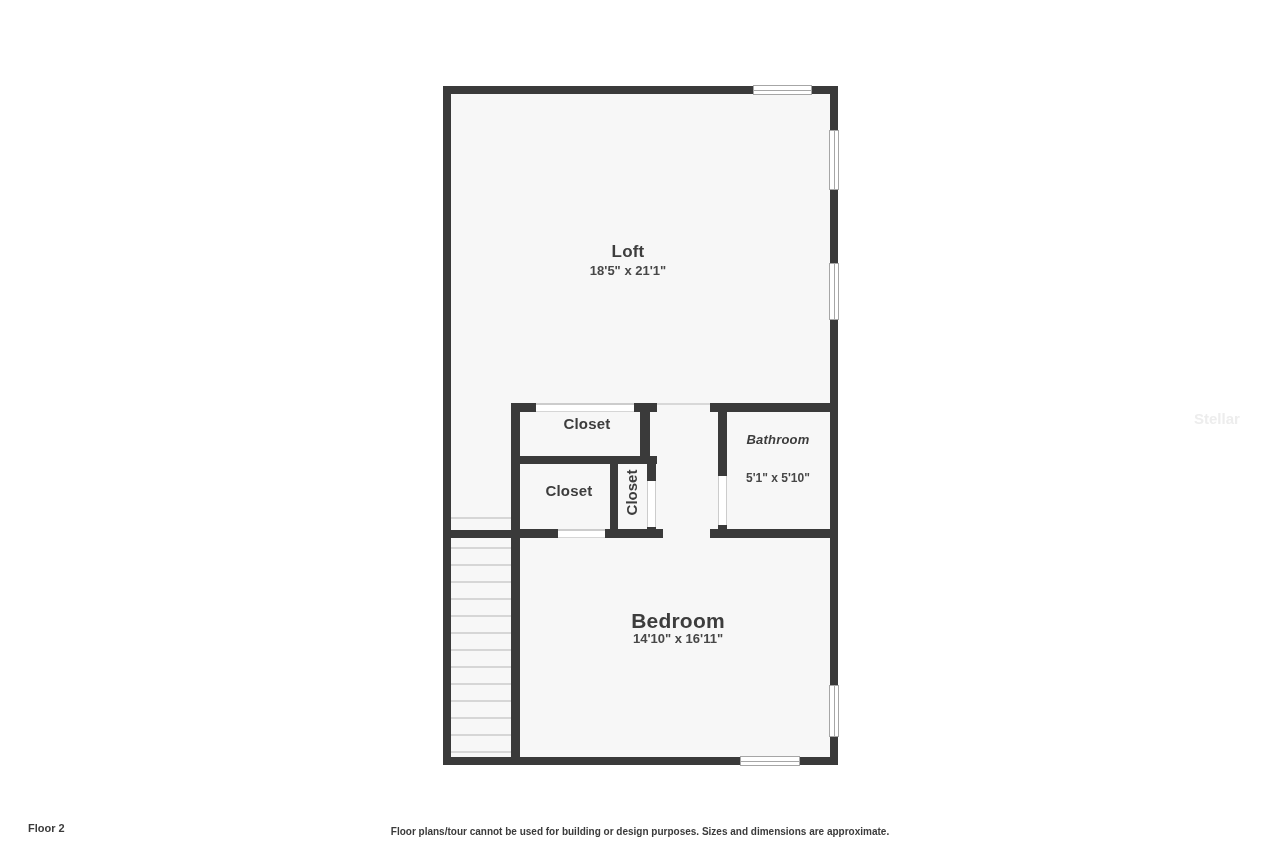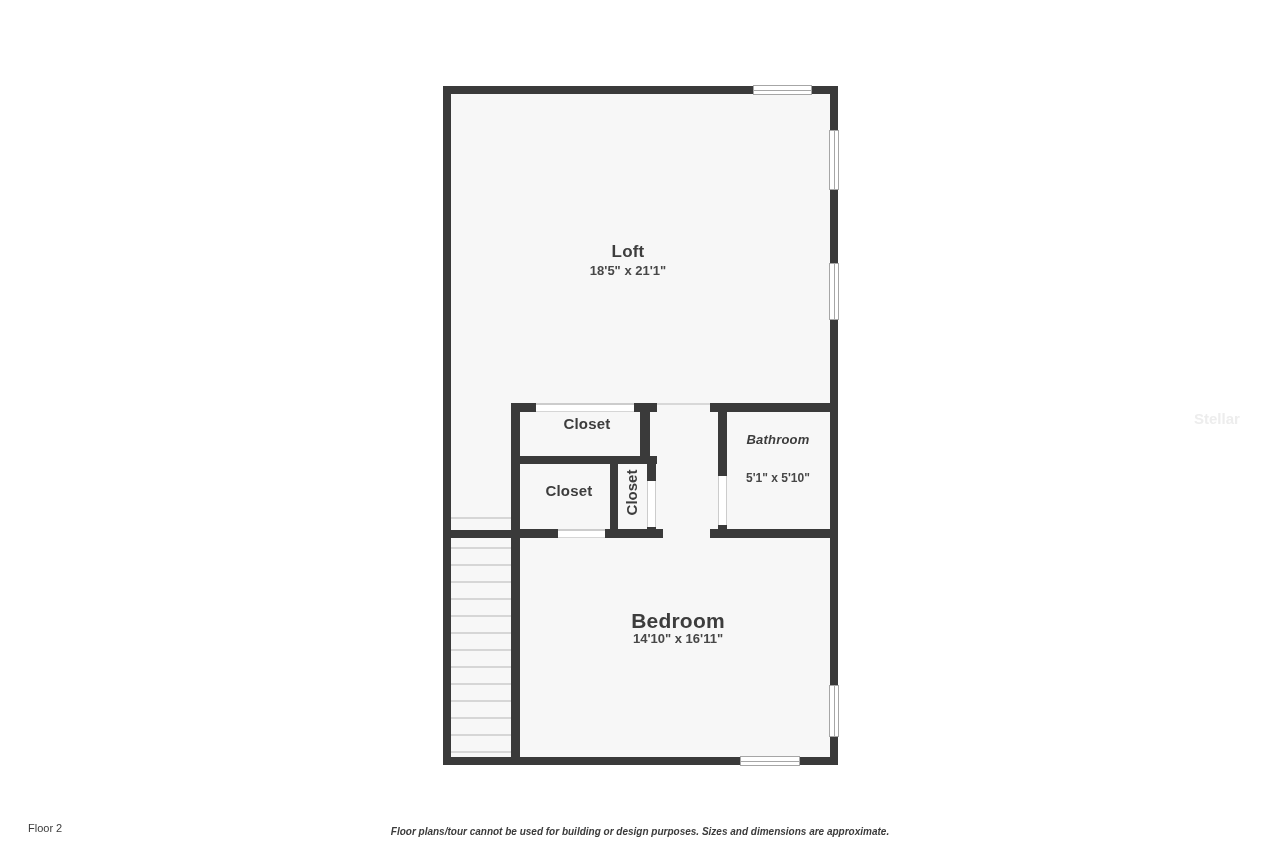--- a/index.html
+++ b/index.html
@@ -11,23 +11,23 @@
   .pane-h{position:absolute;left:0;right:0;top:50%;height:1px;background:#a6a6a6;}
   .pane-v{position:absolute;top:0;bottom:0;left:50%;width:1px;background:#a6a6a6;}
   .door-h{position:absolute;background:#ffffff;border-top:2px solid #cccccc;border-bottom:1px solid #d6d6d6;box-sizing:border-box;}
   .door-v{position:absolute;background:#ffffff;border-left:1px solid #cccccc;border-right:1px solid #cccccc;box-sizing:border-box;}
   .pass-h{position:absolute;background:#f7f7f7;border-top:2px solid #d8d8d8;box-sizing:border-box;}
   .tread{position:absolute;left:451px;width:60px;height:2px;background:#d6d6d6;}
   .room-name{position:absolute;color:#3d3d3d;font-weight:700;text-align:center;letter-spacing:.2px;}
   .room-dims{position:absolute;color:#474747;font-weight:600;text-align:center;font-size:13px;}
   .stairs-label{position:absolute;left:428px;top:608px;width:104px;text-align:center;
         color:#3d3d3d;font-weight:700;font-size:16px;line-height:21px;z-index:5;}
-  .floor-label{position:absolute;left:28px;top:822px;font-size:11px;font-weight:400;color:#3b3b3b;}
+  .floor-label{position:absolute;left:28px;top:822px;font-size:11px;font-weight:700;color:#3b3b3b;}
   .disclaimer{position:absolute;left:0;top:826px;width:1280px;text-align:center;
-        font-size:10px;font-weight:700;color:#3b3b3b;font-style:italic;}
+        font-size:10px;font-weight:700;color:#3b3b3b;}
   .watermark{position:absolute;left:1194px;top:410px;font-size:15px;font-weight:700;color:#ededed;}
   .vclab{position:absolute;left:581px;top:484px;width:100px;text-align:center;
         transform:rotate(-90deg);color:#3d3d3d;font-weight:700;font-size:15px;}
 </style>
 </head>
 <body>
 
 <div class="page">
 
   <div class="floor-bg"></div>

